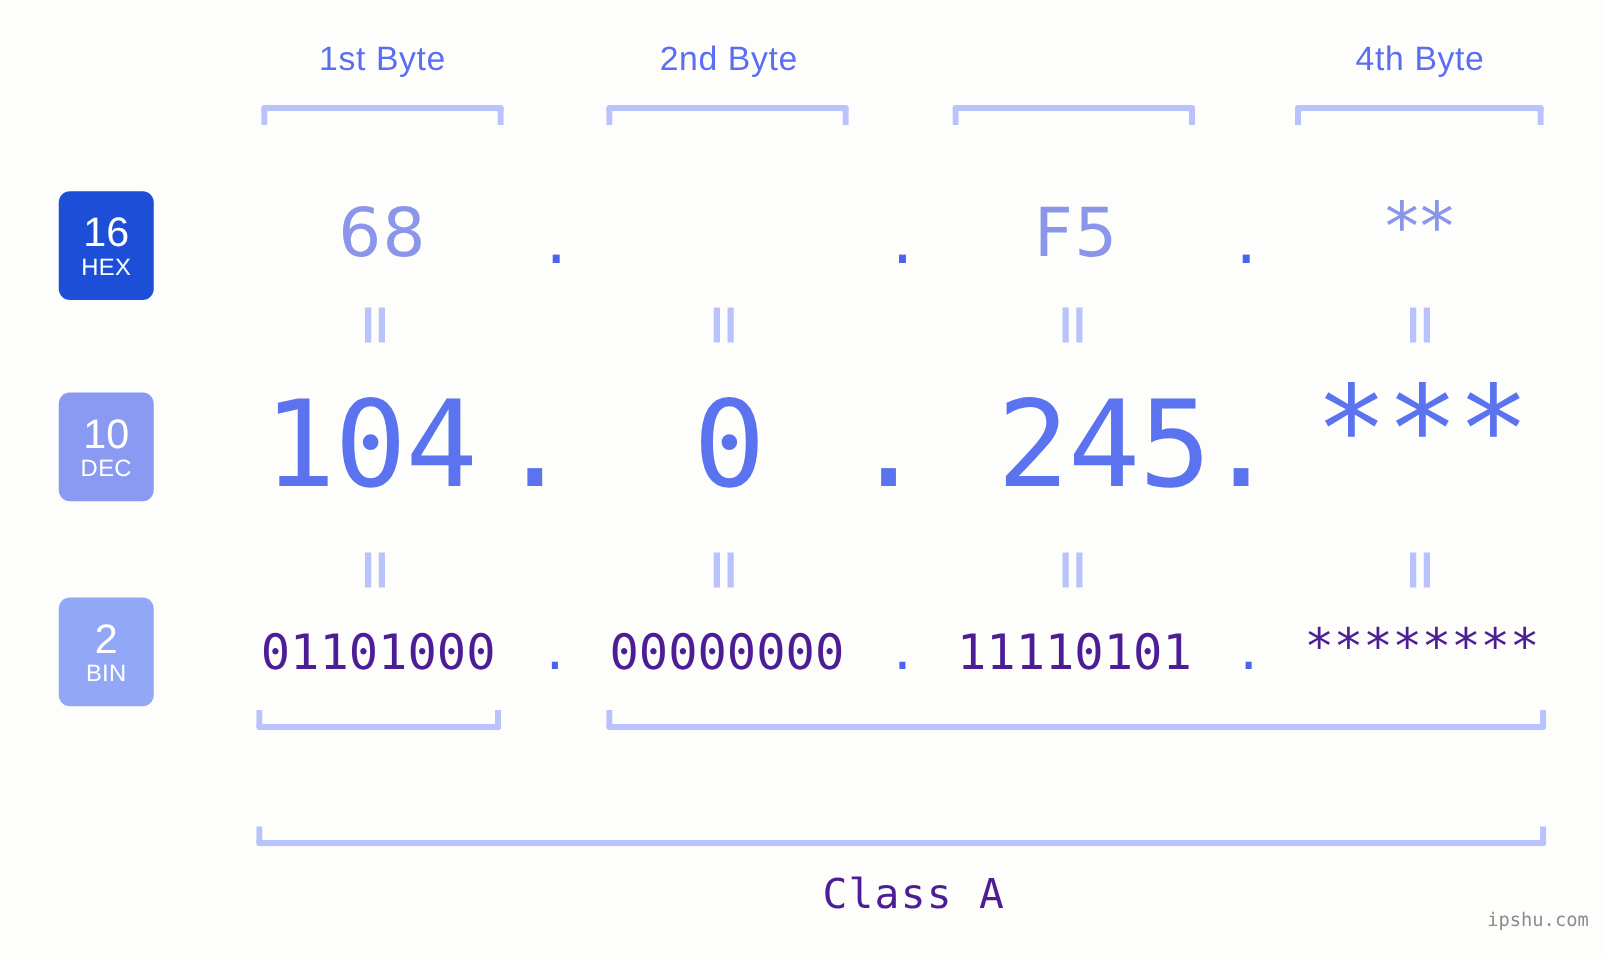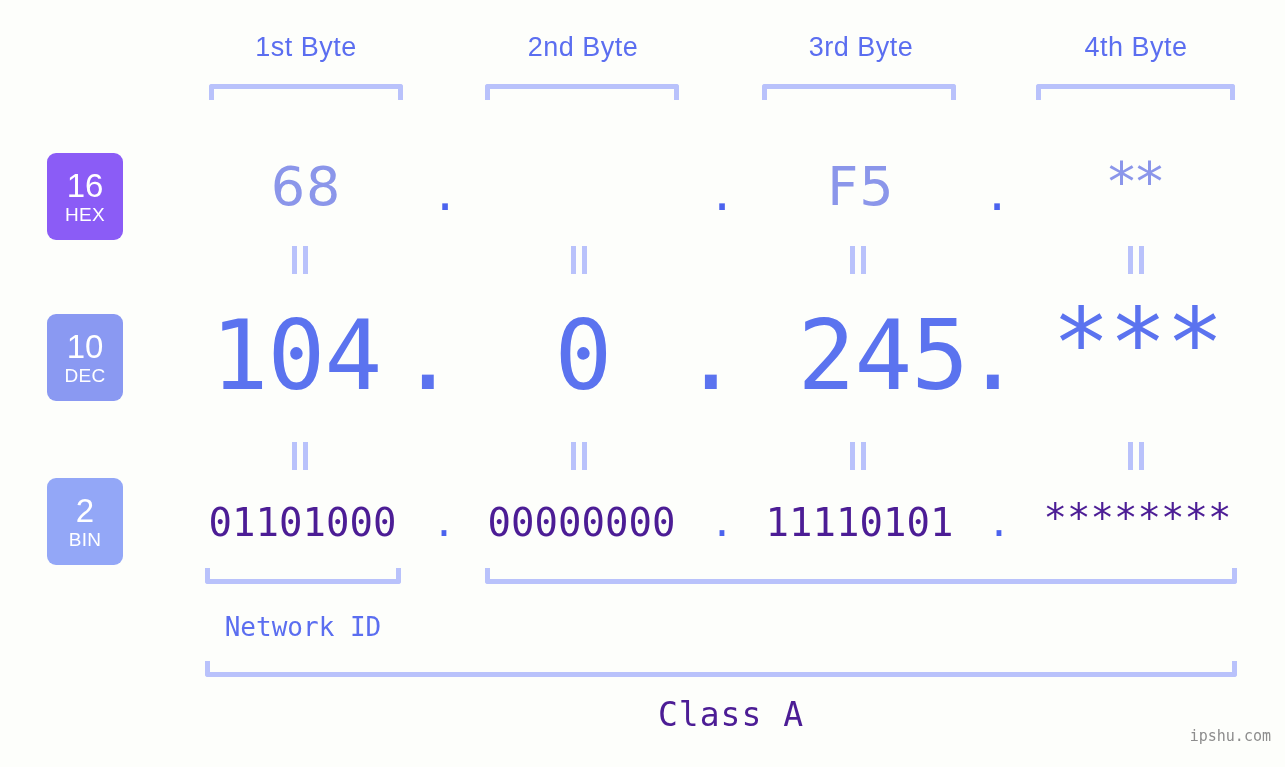--- a/index.html
+++ b/index.html
@@ -164,29 +164,28 @@
     letter-spacing: 0px;
   }
 </style>
 </head>
 <body>
 
 <div id="stage">
 
   <div class="byte-head" style="left:206px; width:200px;">1st Byte</div>
   <div class="byte-head" style="left:483px; width:200px;">2nd Byte</div>
-  <div class="byte-head" style="left:761px; width:200px;">3rd Byte</div>
   <div class="byte-head" style="left:1036px; width:200px;">4th Byte</div>
 
   <div class="bracket-top" style="left:209px; top:84px; width:194px;"></div>
   <div class="bracket-top" style="left:485px; top:84px; width:194px;"></div>
   <div class="bracket-top" style="left:762px; top:84px; width:194px;"></div>
   <div class="bracket-top" style="left:1036px; top:84px; width:199px;"></div>
 
-  <div class="badge" id="badge-hex" style="top: 153px; height: 87px; background: #8b5cf6;">
+  <div class="badge" id="badge-hex" style="top: 153px; height: 87px; background: #1d4ed8;">
     <span class="num">16</span>
     <span class="abbr">HEX</span>
   </div>
   <div class="badge" id="badge-dec" style="top: 314px; height: 87px; background: rgb(138, 153, 242);">
     <span class="num">10</span>
     <span class="abbr">DEC</span>
   </div>
   <div class="badge" id="badge-bin" style="top: 478px; height: 87px; background: rgb(147, 167, 247);">
     <span class="num">2</span>
     <span class="abbr">BIN</span>
@@ -245,20 +244,19 @@
   <div class="cell bin-dot" style="left:404px; top:500px; width:80px;">.</div>
   <div class="cell bin-val" style="left:479px; top:500px; width:205px;">00000000</div>
   <div class="cell bin-dot" style="left:682px; top:500px; width:80px;">.</div>
   <div class="cell bin-val" style="left:757px; top:500px; width:205px;">11110101</div>
   <div class="cell bin-dot" style="left:959px; top:500px; width:80px;">.</div>
   <div class="cell bin-val" style="left:1035px; top:495px; width:205px;">********</div>
 
   <div class="bracket-bottom" style="left:205px; top:568px; width:196px;"></div>
   <div class="bracket-bottom" style="left:485px; top:568px; width:752px;"></div>
 
-  <div class="id-label" style="left:203px; top:612px; width:200px;">Network ID</div>
 
   <div class="bracket-bottom" style="left:205px; top:661px; width:1032px;"></div>
   <div class="class-label" style="left:621px; top:695px; width:220px;">Class A</div>
 
   <div class="watermark">ipshu.com</div>
 
 </div>
 
 </body></html>

